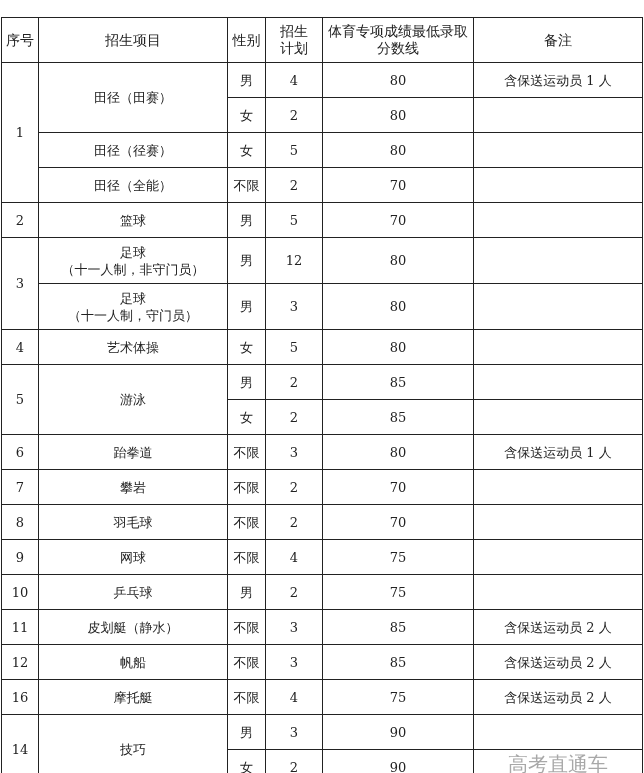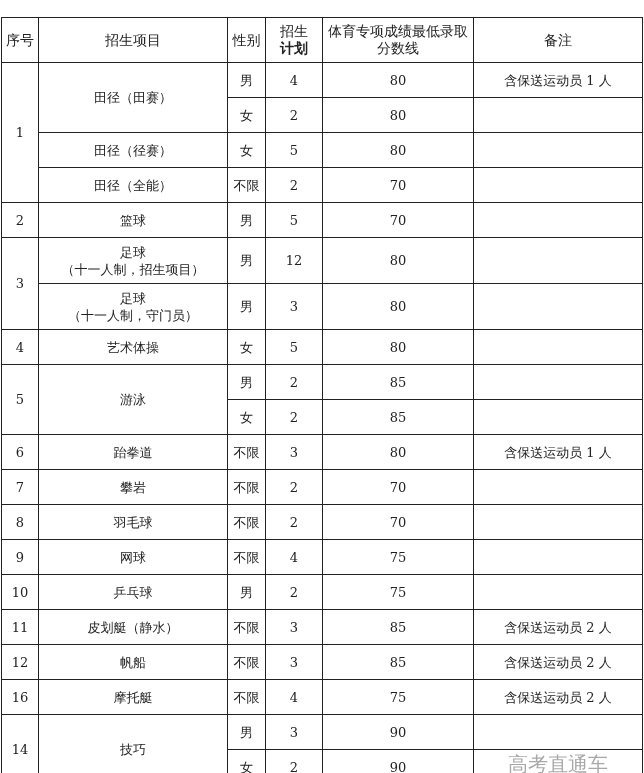--- a/index.html
+++ b/index.html
@@ -39,21 +39,21 @@
       <col class="c-score">
       <col class="c-note">
   </colgroup>
   <thead>
     <tr class="hdr">
       <th>序号</th>
       <th class="bold">招生项目</th>
       <th>性别</th>
       <th class="bold">
         <div>招生</div>
-        <div style="font-weight:bold">计划</div>
+        <div style="font-weight:normal">计划</div>
       </th>
       <th style="padding:0 4px;">体育专项成绩最低录取分数线</th>
       <th class="bold">备注</th>
     </tr>
   </thead>
   <tbody>
 
     <tr class="r35">
       <td rowspan="4" class="no">1</td>
       <td rowspan="2">田径（田赛）</td>
@@ -89,21 +89,21 @@
       <td class="sex">男</td>
       <td>5</td>
       <td>70</td>
       <td></td>
     </tr>
 
     <tr class="r46">
       <td rowspan="2" class="no">3</td>
       <td>
         <div>足球</div>
-        <div>（十一人制，招生项目）</div>
+        <div>（十一人制，非守门员）</div>
       </td>
       <td class="sex">男</td>
       <td>12</td>
       <td>80</td>
       <td></td>
     </tr>
     <tr class="r46">
       <td>
         <div>足球</div>
         <div>（十一人制，守门员）</div>

